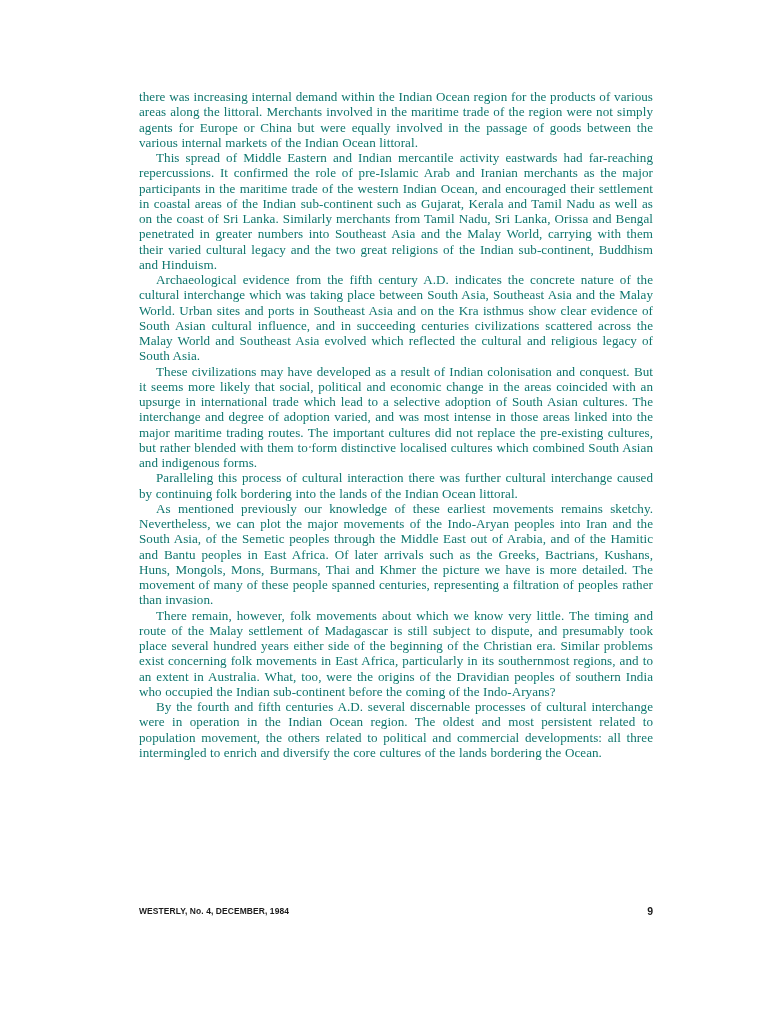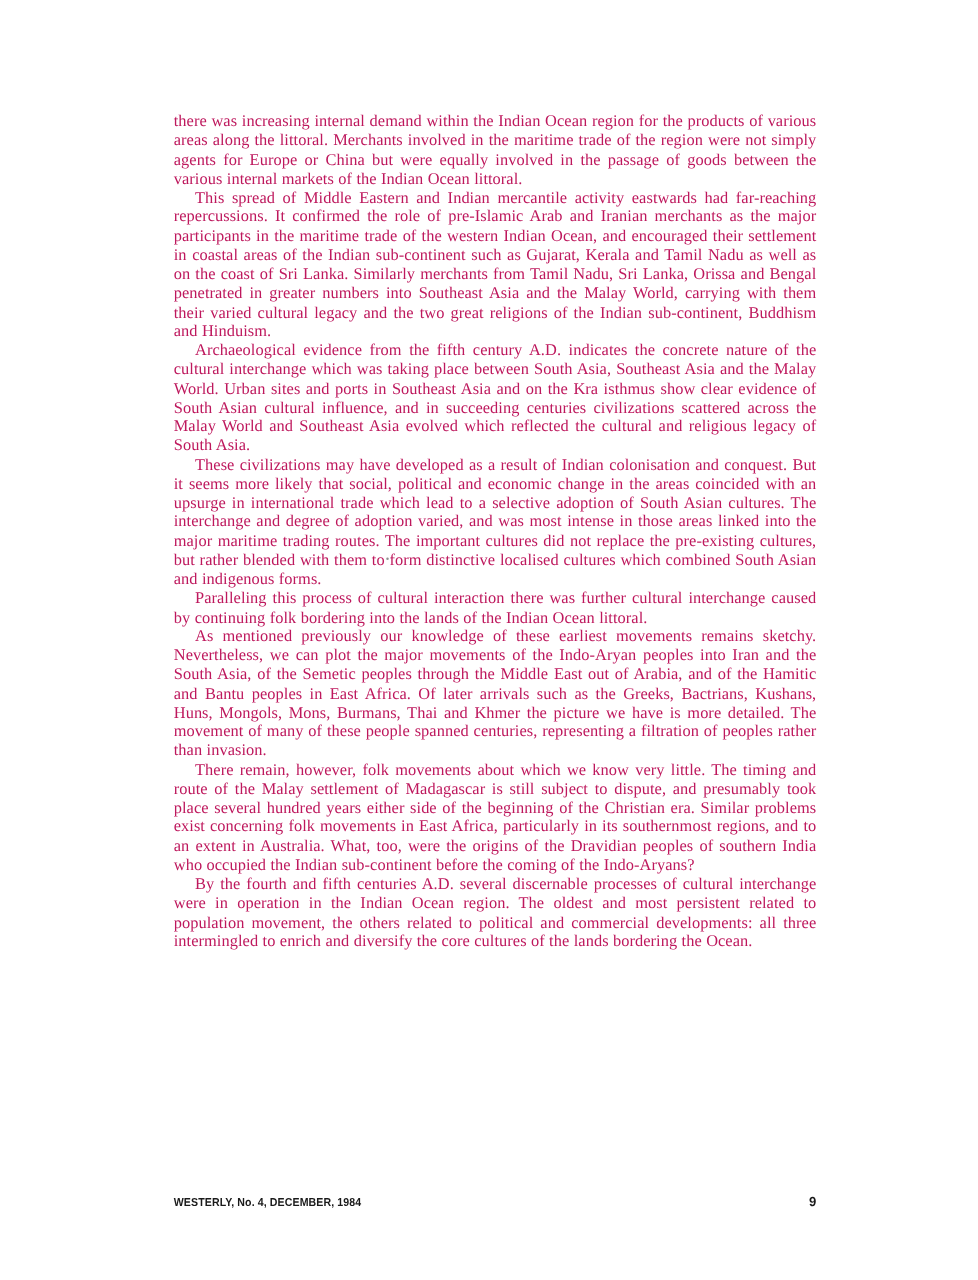--- a/index.html
+++ b/index.html
@@ -26,32 +26,32 @@
     width: 514px;
   }
   .para {
     margin: 0;
     text-indent: 17px;
     text-align: justify;
     font-size: 13.1px;
     line-height: 15.25px;
     letter-spacing: 0.05px;
     word-spacing: 0.2px;
-    color: #be185d;
+    color: #0f766e;
     -webkit-font-smoothing: none;
   }
   
   .para.continuation {
     text-indent: 0;
   }
   
   .footer {
     position: absolute;
     left: 139px;
-    top: 957px;
+    top: 906px;
     width: 514px;
     height: 16px;
   }
   .footer-source {
     position: absolute;
     left: 0;
     top: 0;
     font-family: "Liberation Sans", "DejaVu Sans", sans-serif;
     font-size: 9.2px;
     font-weight: 700;

